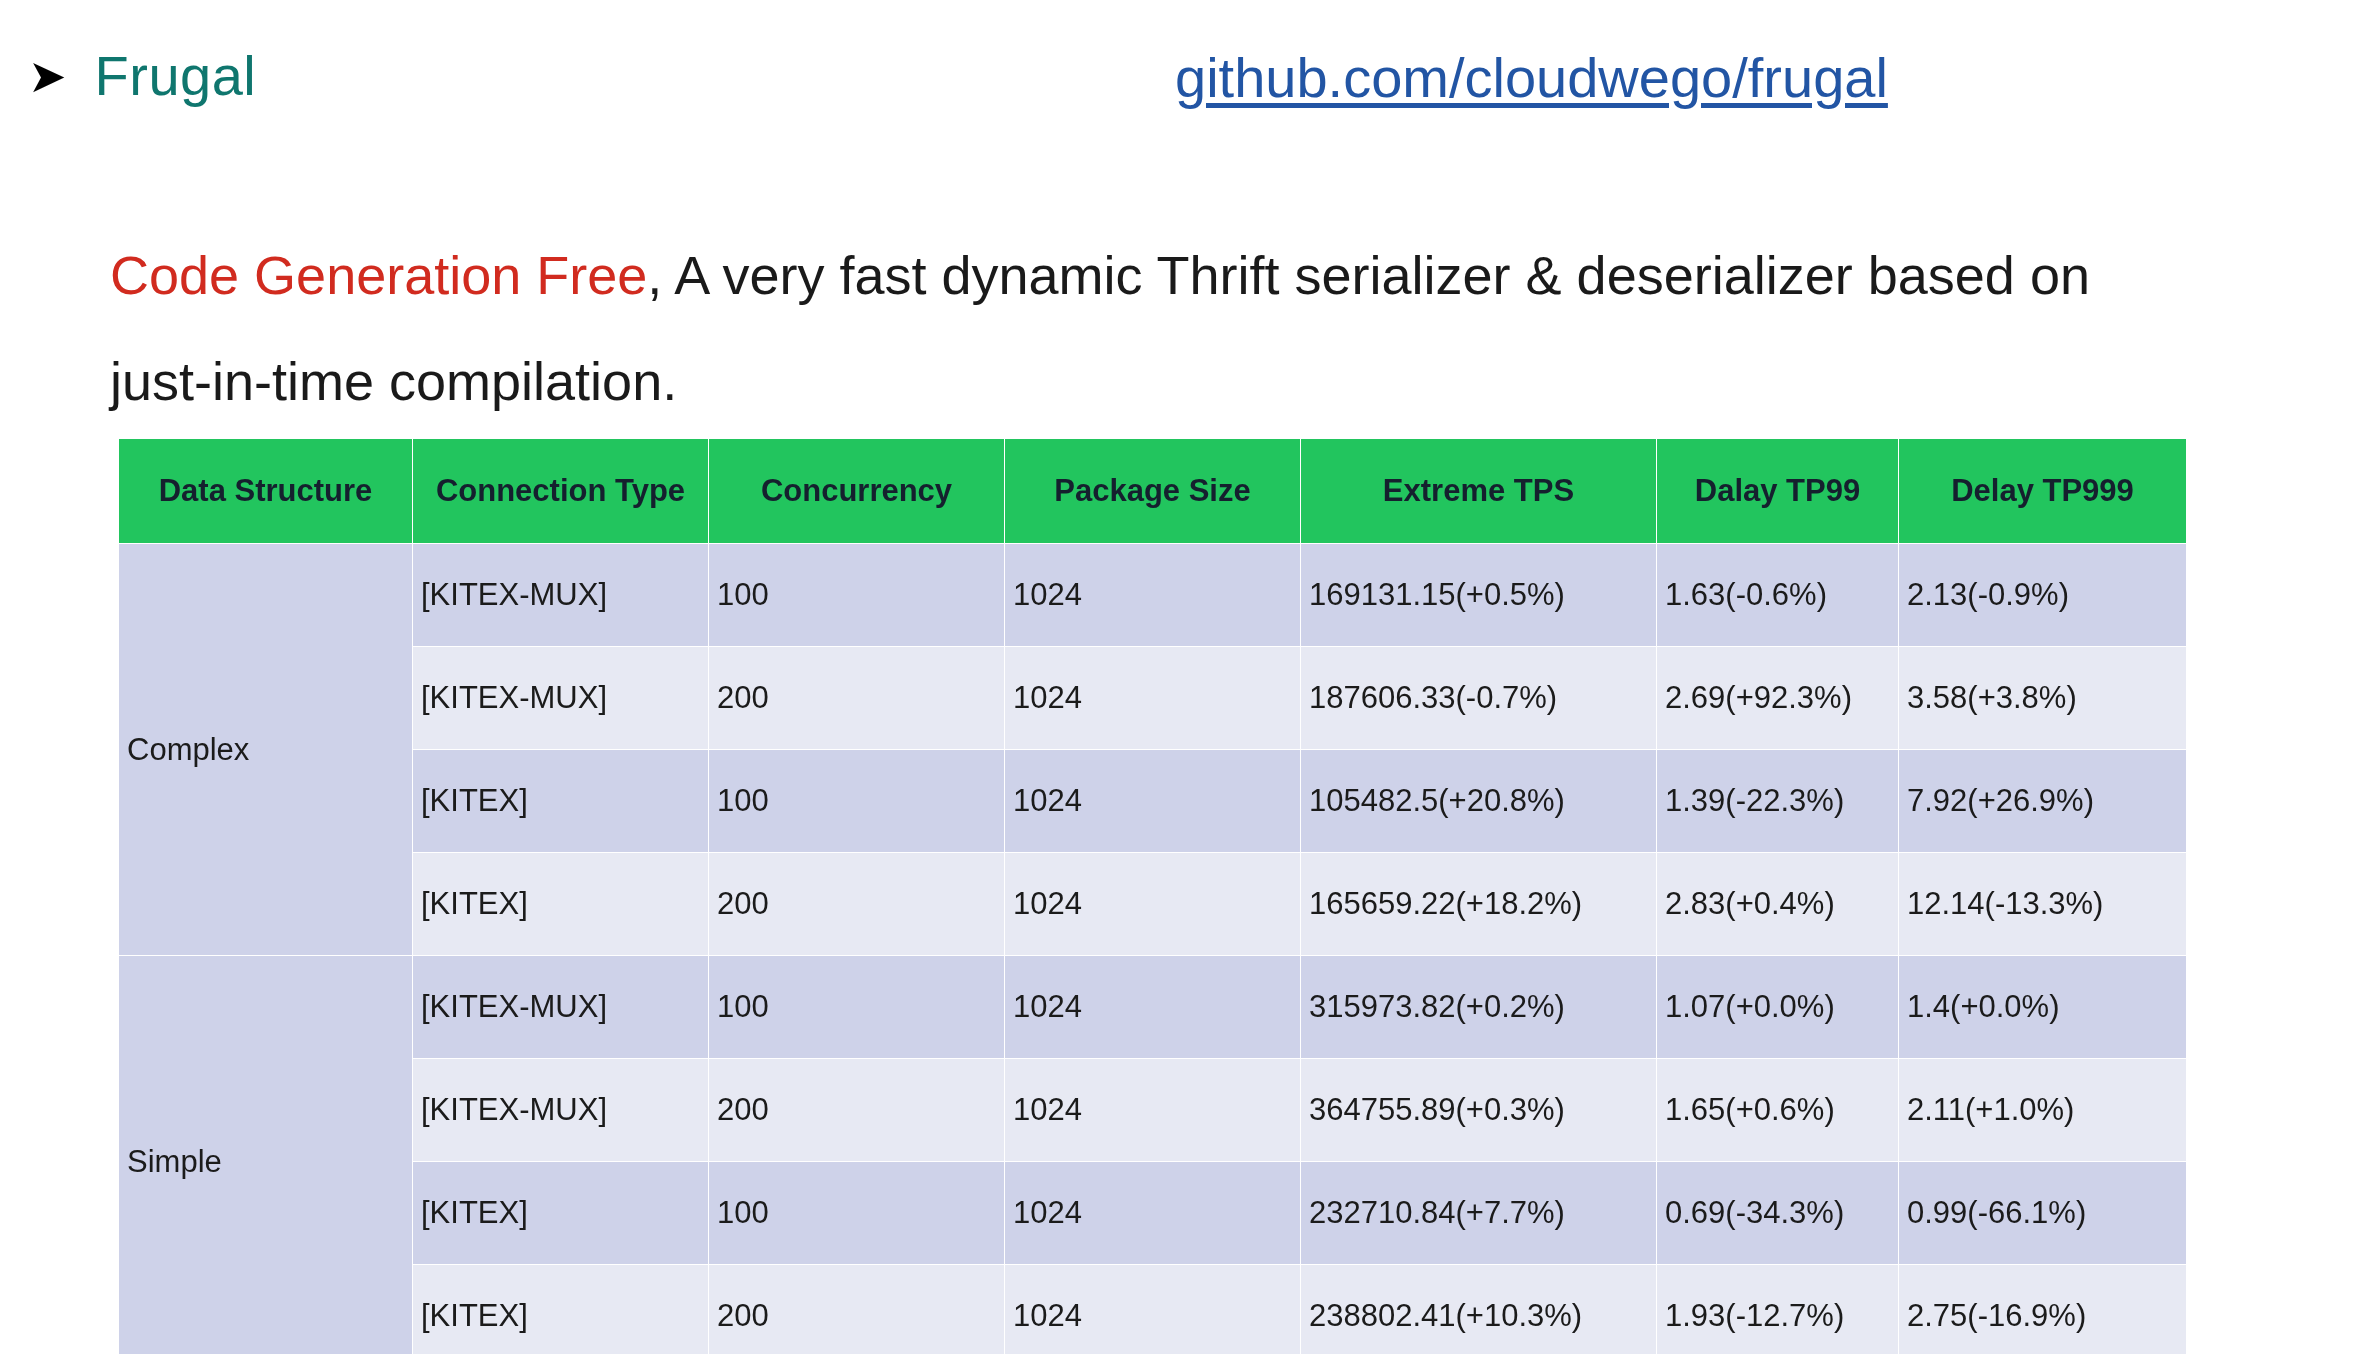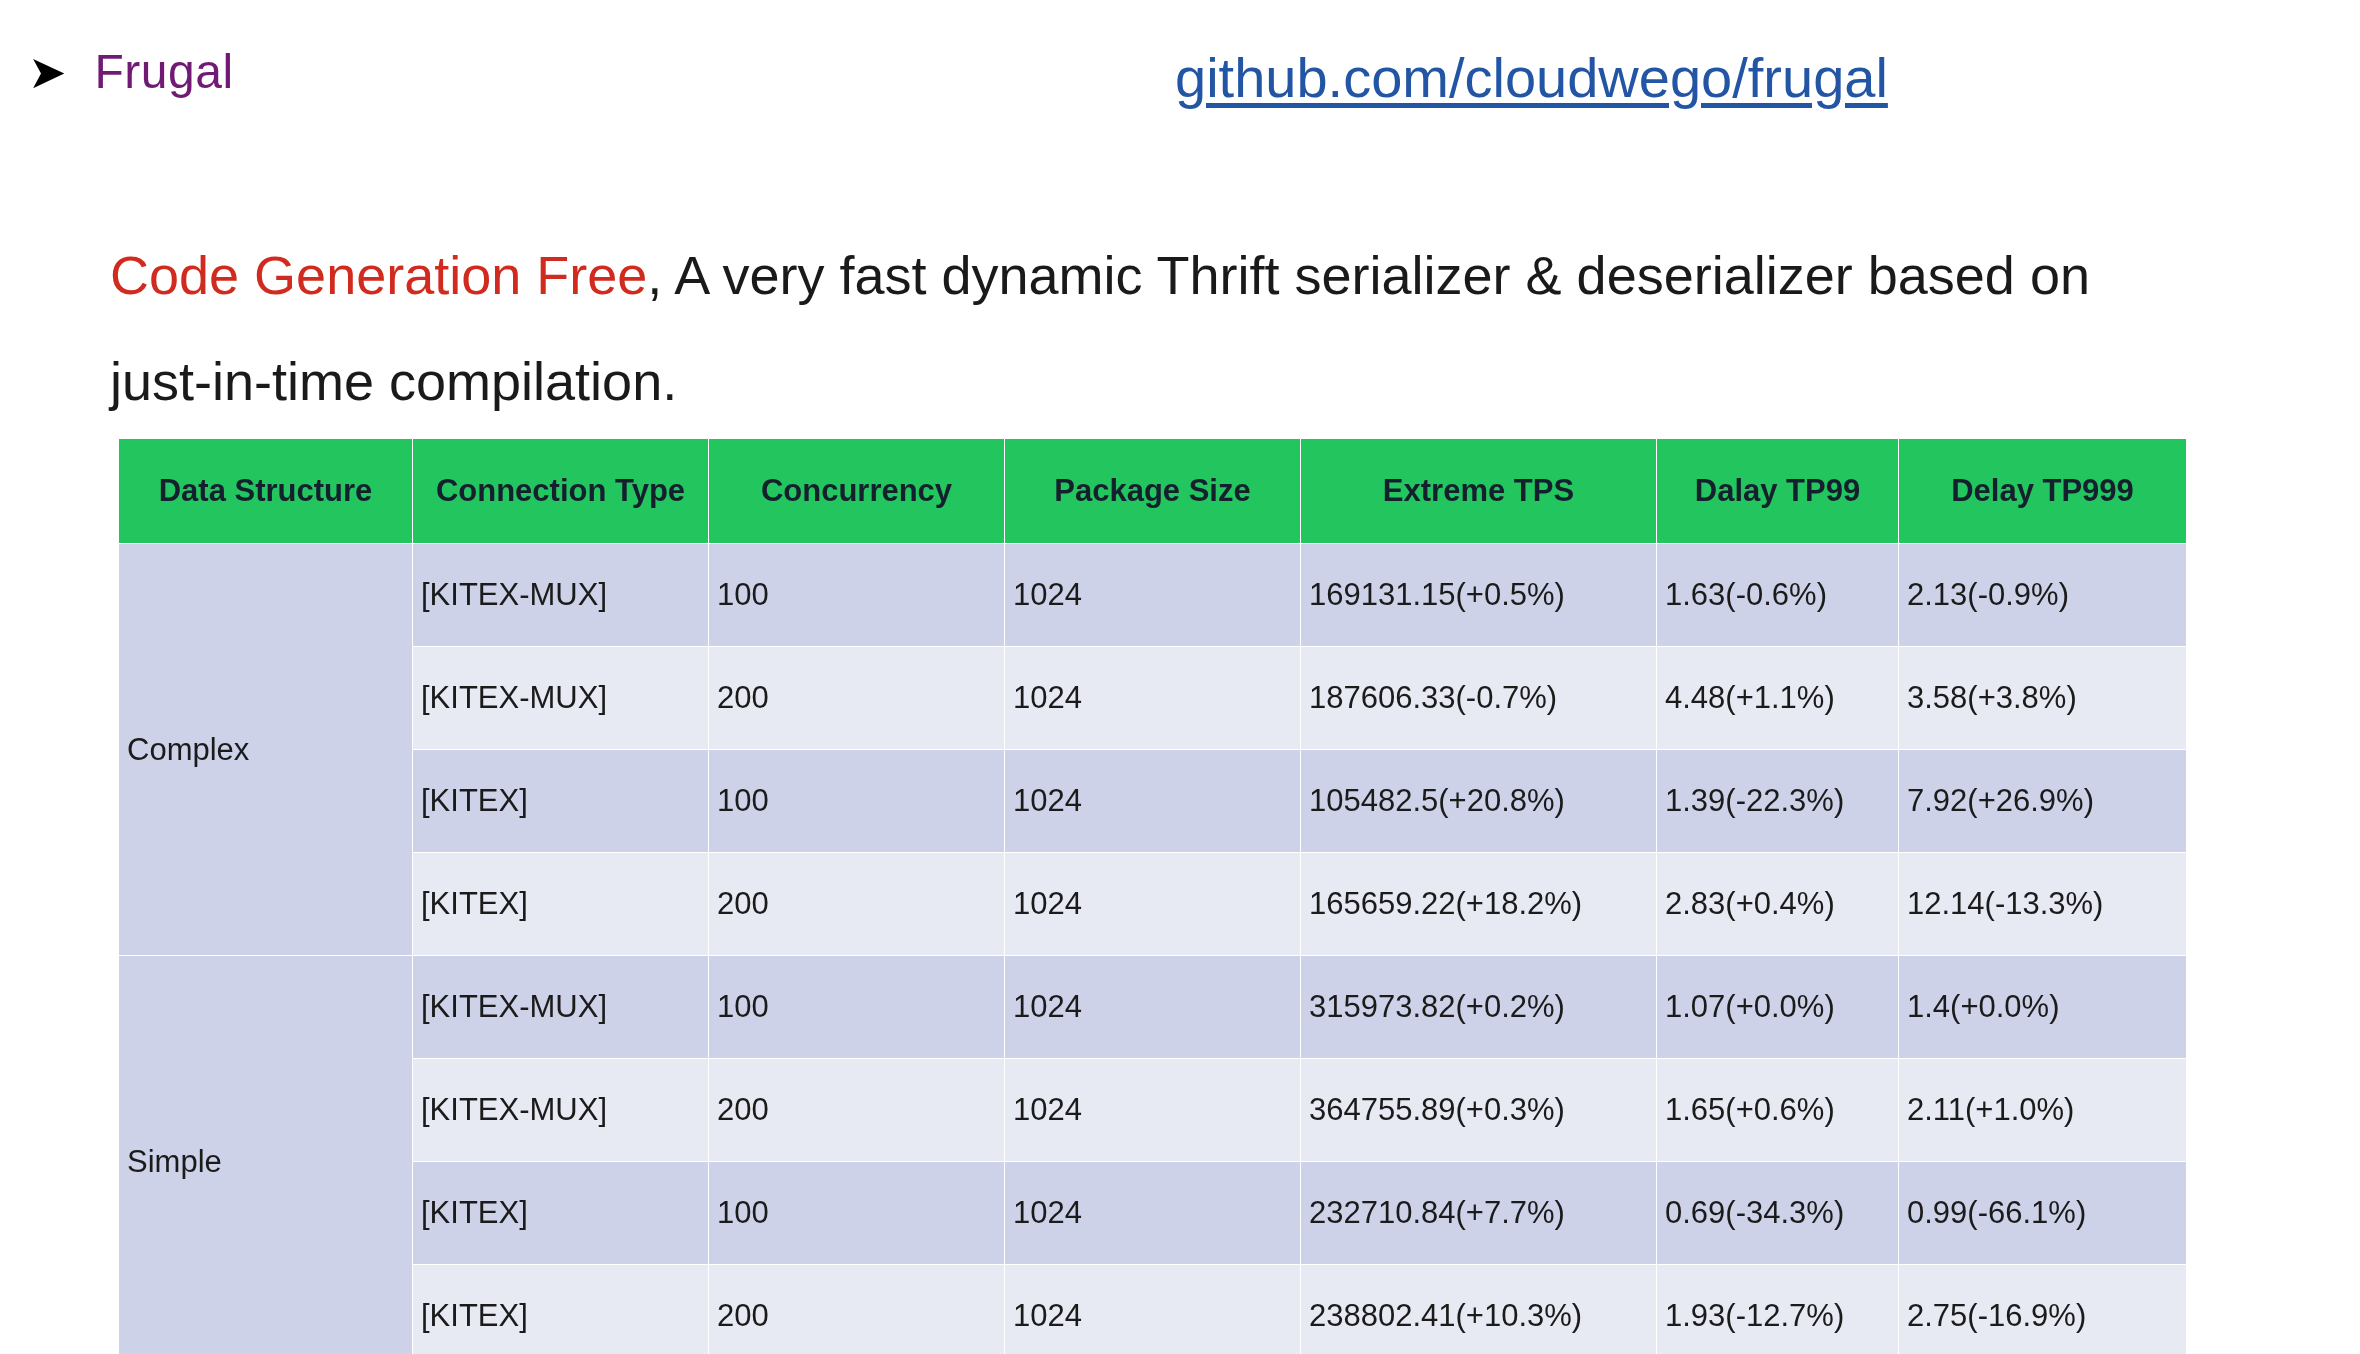--- a/index.html
+++ b/index.html
@@ -39,23 +39,23 @@
     align-items: center;
     gap: 28px;
   }
   .bullet-mark {
     font-size: 46px;
     line-height: 1;
     color: #000000;
     font-family: "DejaVu Sans", sans-serif;
   }
   .bullet-title {
-    font-size: 48px;
+    font-size: 56px;
     line-height: 1;
-    color: #701a75;
+    color: #0f766e;
     letter-spacing: 0.5px;
   }
   .repo-link {
     position: absolute;
     left: 1175px;
     top: 28px;
     font-size: 56px;
     line-height: 1;
     color: #2255a4;
     text-decoration: underline;
@@ -179,21 +179,21 @@
           <td>1024</td>
           <td>169131.15(+0.5%)</td>
           <td>1.63(-0.6%)</td>
           <td>2.13(-0.9%)</td>
         </tr>
         <tr class="band-b">
           <td>[KITEX-MUX]</td>
           <td>200</td>
           <td>1024</td>
           <td>187606.33(-0.7%)</td>
-          <td>4.48(+1.1%)</td>
+          <td>2.69(+92.3%)</td>
           <td>3.58(+3.8%)</td>
         </tr>
         <tr class="band-a">
           <td>[KITEX]</td>
           <td>100</td>
           <td>1024</td>
           <td>105482.5(+20.8%)</td>
           <td>1.39(-22.3%)</td>
           <td>7.92(+26.9%)</td>
         </tr>

